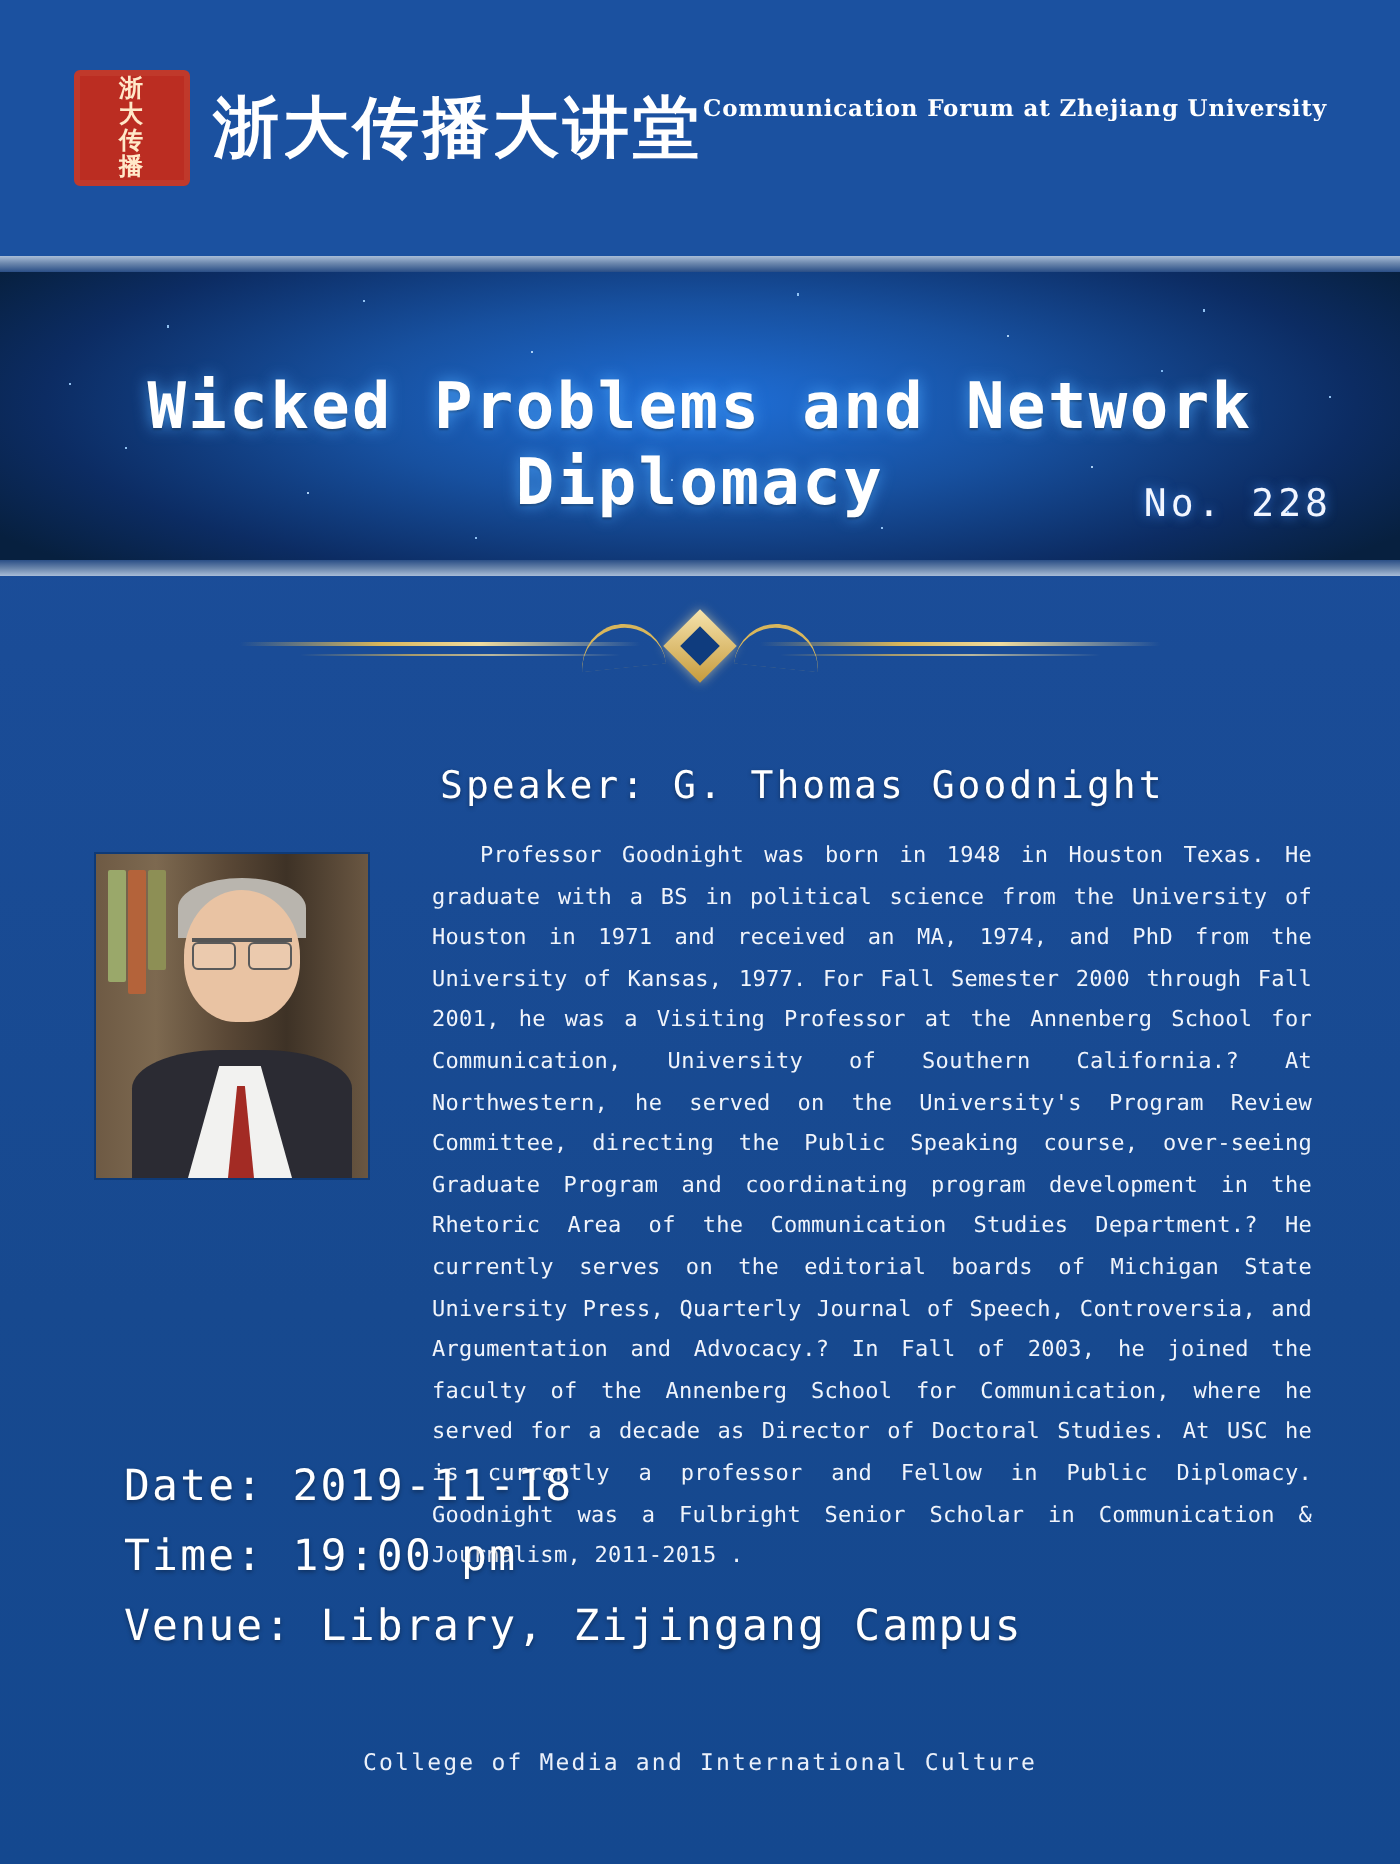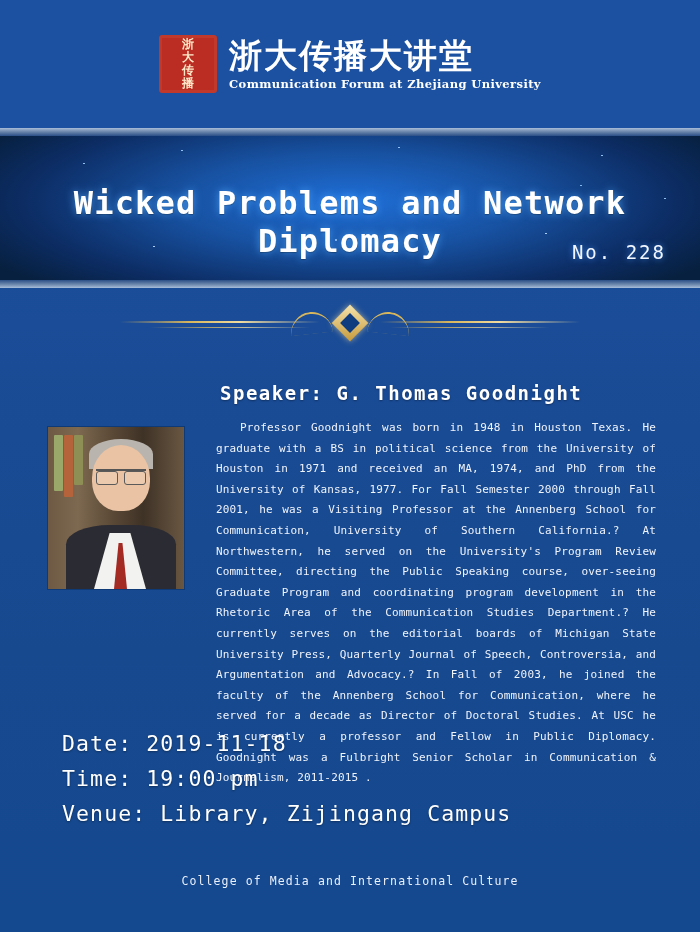--- a/index.html
+++ b/index.html
@@ -54,21 +54,20 @@
     display: flex;
     align-items: center;
     justify-content: center;
     text-align: center;
     padding: 16px;
     box-sizing: border-box;
     font-weight: bold;
   }
   .logo-text {
     display: flex;
-    flex-direction: column;
     justify-content: center;
   }
   .logo-cn {
     font-family: "DejaVu Serif", serif;
     font-size: 33px;
     font-weight: bold;
     letter-spacing: 2px;
     color: #ffffff;
     line-height: 38px;
     white-space: nowrap;
@@ -194,21 +193,21 @@
   }
   .orn-wing.lw { left: 290px; transform: rotate(-6deg); }
   .orn-wing.rw { right: 290px; transform: rotate(6deg); }
 
   
   .speaker-title {
     position: absolute;
     left: 220px;
     top: 382px;
     font-size: 19px;
-    font-weight: bold;
+    font-weight: normal;
     letter-spacing: 1.5px;
     color: #ffffff;
     text-shadow: 0 1px 2px rgba(0,0,0,.35);
   }
   .photo {
     position: absolute;
     left: 47px;
     top: 426px;
     width: 136px;
     height: 162px;

